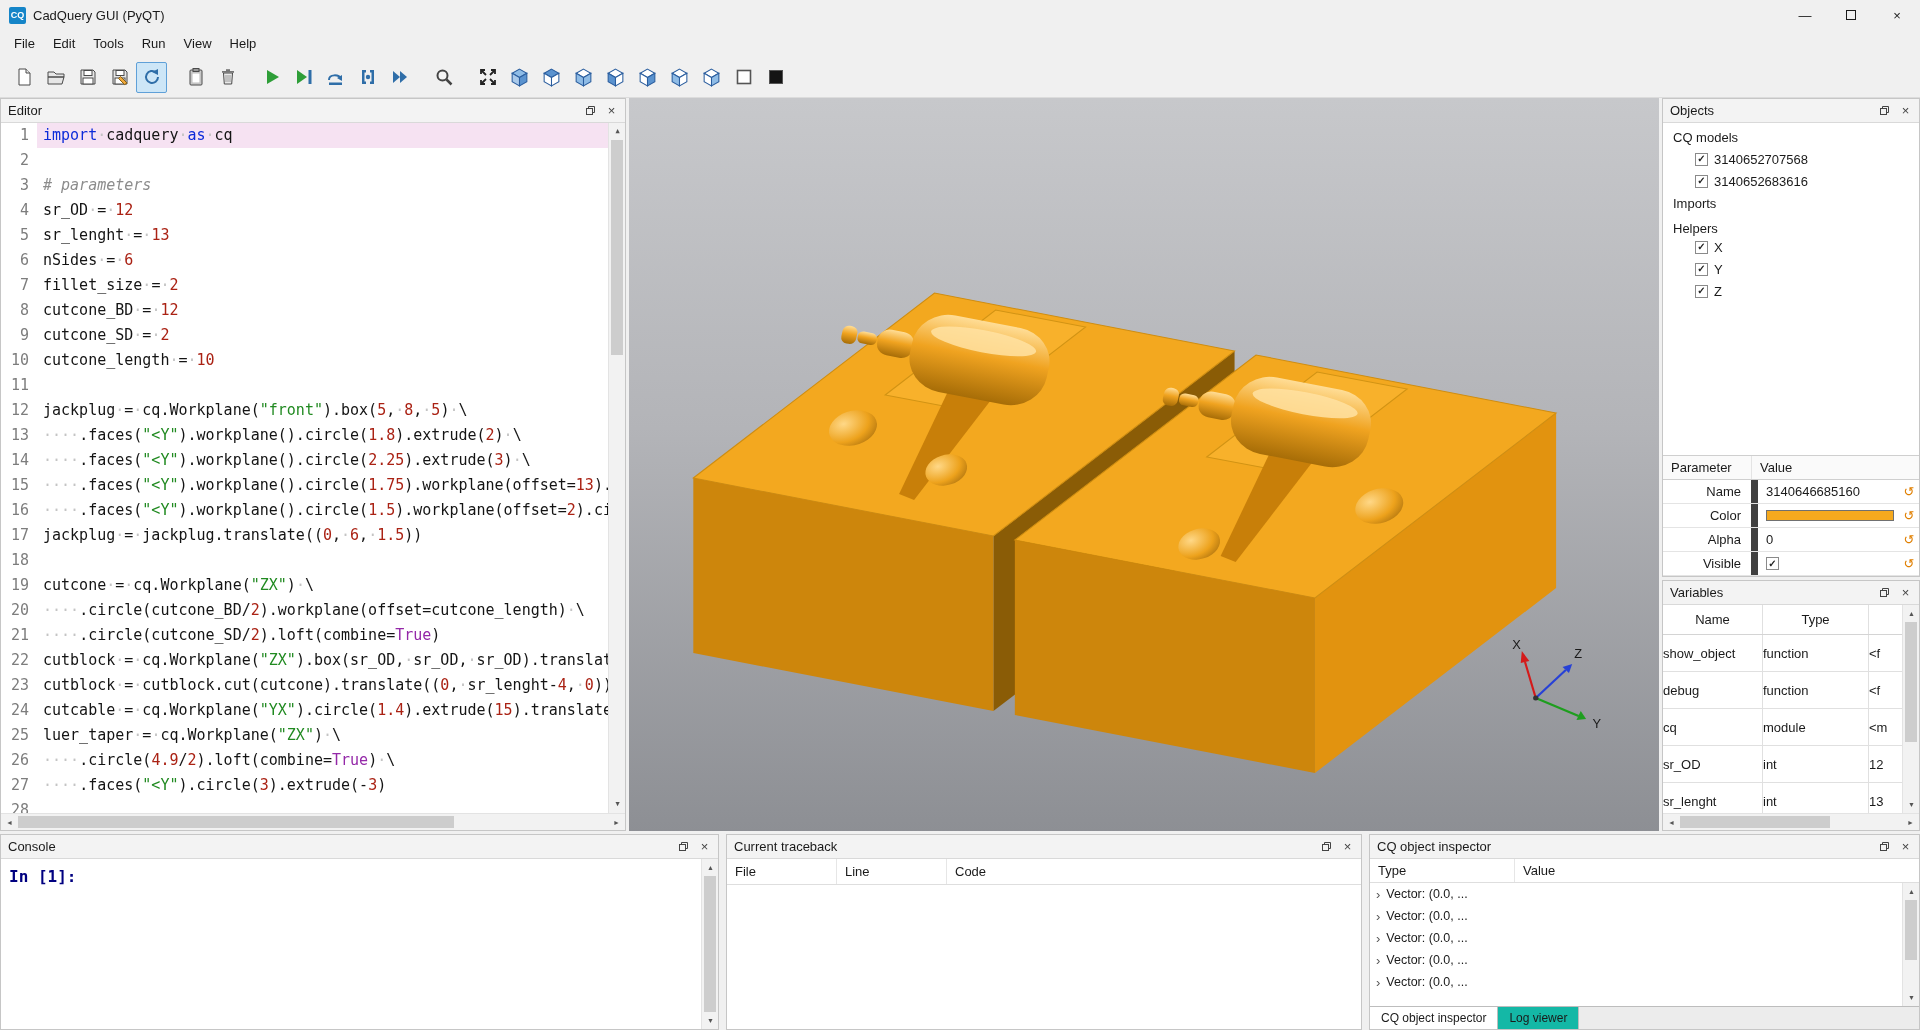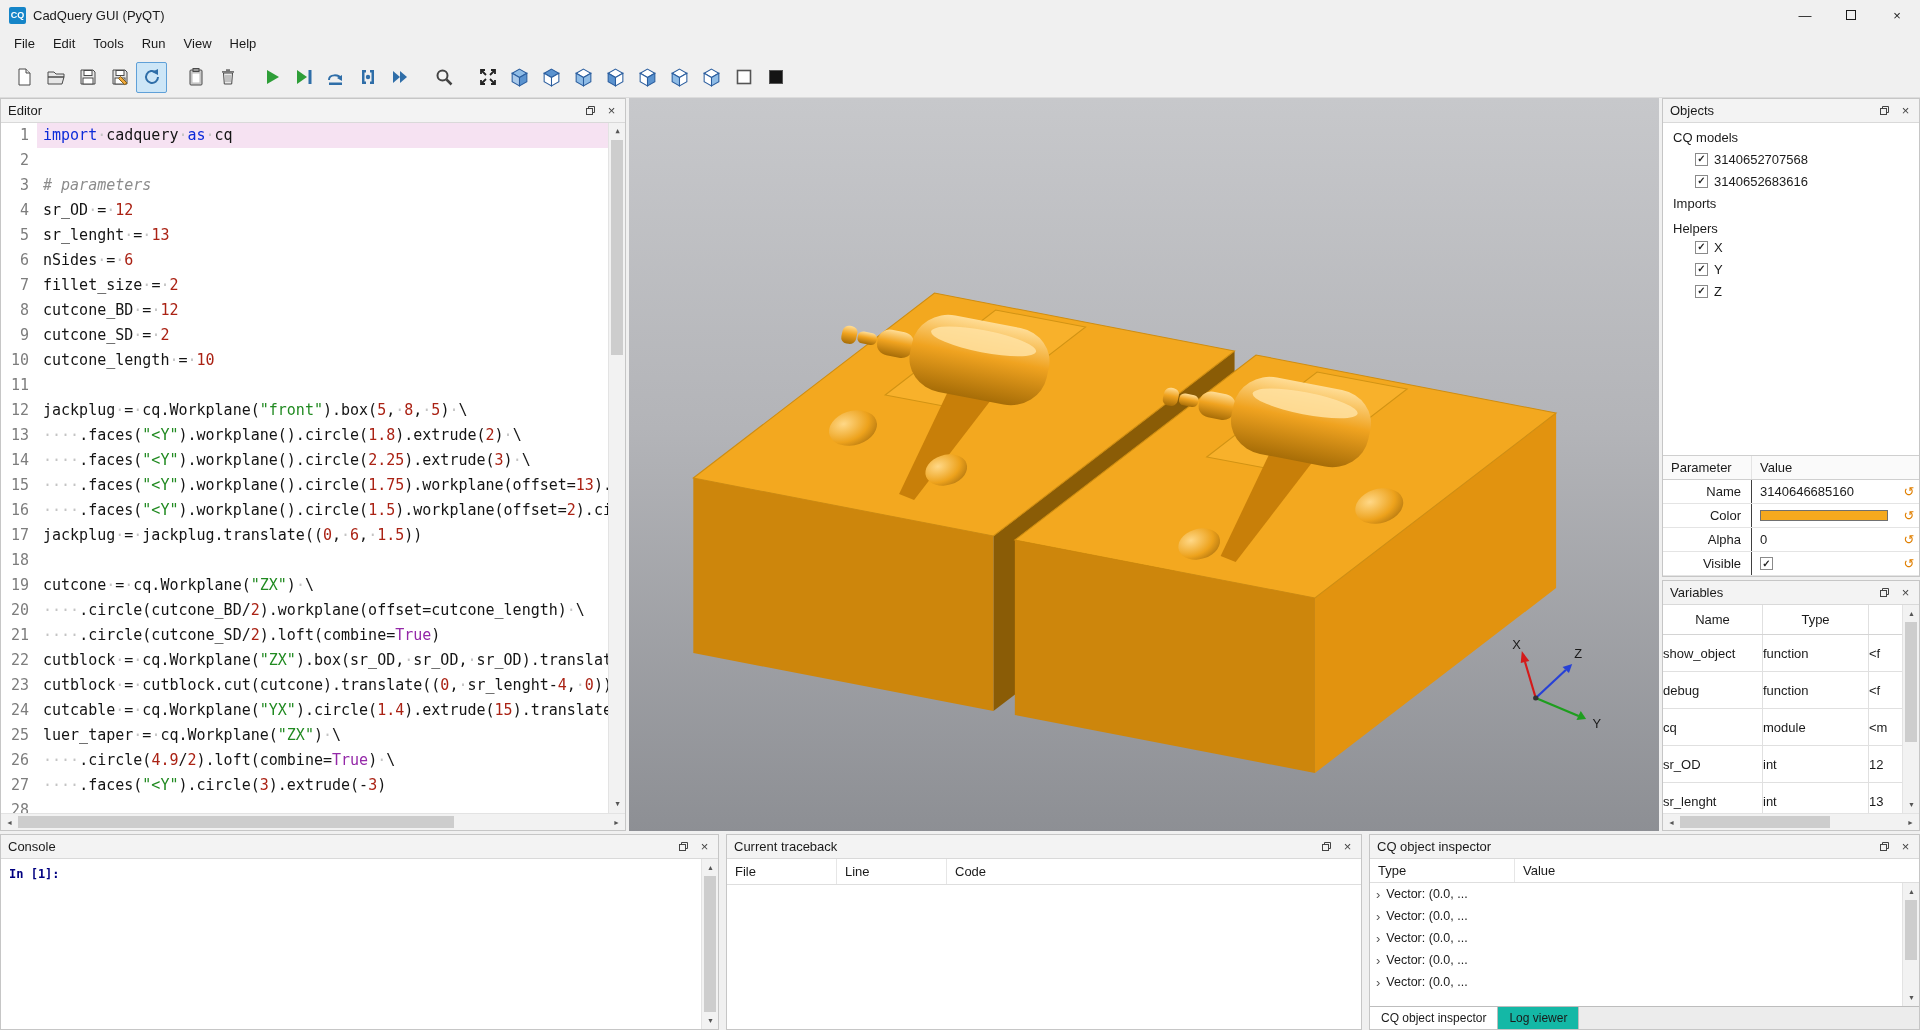--- a/index.html
+++ b/index.html
@@ -56,37 +56,37 @@
   .tree{flex:1;overflow:hidden;padding-top:3px}
   .tree-row{height:22px;display:flex;align-items:center;font-size:13px}
   .cb{width:13px;height:13px;border:1px solid #8a8a8a;background:#fff;display:inline-flex;align-items:center;
     justify-content:center;font-size:10px;font-weight:bold;color:#222;margin-right:6px;flex:none;line-height:1}
   .props{flex:none;border-top:1px solid #cfcfcf;font-size:13px}
   .prop-head,.prop-row{display:flex;height:24px;align-items:center;border-bottom:1px solid #e4e4e4}
   .prop-head{background:#fafafa;border-bottom:1px solid #cfcfcf}
   .ph0{width:88px;padding-left:8px;flex:none}
   .ph1{flex:1;padding-left:8px;border-left:1px solid #e4e4e4;height:100%;display:flex;align-items:center}
   .prop-name{width:88px;text-align:right;padding-right:10px;flex:none}
-  .prop-val{flex:1;padding-left:8px;border-left:1px solid #404040;display:flex;align-items:center;height:100%;overflow:hidden}
+  .prop-val{flex:1;padding-left:8px;border-left:7px solid #404040;display:flex;align-items:center;height:100%;overflow:hidden}
   .prop-reset{width:20px;color:#e07f00;font-size:13px;text-align:center;flex:none}
   .swatch{width:128px;height:11px;border:1px solid #707070}
   
   .variables-dock{flex:1}
   .var-wrap{flex:1;display:flex;overflow:hidden}
   .var-table{flex:1;overflow:hidden;font-size:13px}
   .var-head{display:flex;height:30px;border-bottom:1px solid #d4d4d4;background:#fff}
   .var-head .var-cell{justify-content:center;padding-left:0}
   .var-row{display:flex;height:37px;border-bottom:1px solid #e0e0e0}
   .var-cell{padding-left:0;border-right:1px solid #e0e0e0;height:100%;display:flex;align-items:center;
     overflow:hidden;white-space:nowrap}
   .var-cell.c0{width:100px;flex:none}.var-cell.c1{width:106px;flex:none}.var-cell.c2{flex:1;border-right:none}
   
   .console-dock{width:719px;flex:none}
   .console-body{flex:1;display:flex;overflow:hidden}
-  .console-text{flex:1;padding:8px;font-family:"DejaVu Sans Mono",monospace;font-size:12px;font-weight:bold;color:#000080}
+  .console-text{flex:1;padding:8px;font-family:"DejaVu Sans Mono",monospace;font-size:16px;font-weight:bold;color:#000080}
   
   .tbk-dock{width:636px;flex:none}
   .tbk-head{display:flex;height:26px;border-bottom:1px solid #dedede;font-size:13px;background:#fff;flex:none}
   .tbk-cell{padding-left:8px;height:100%;display:flex;align-items:center;border-right:1px solid #e6e6e6}
   .tbk-cell.f0{width:110px;flex:none}.tbk-cell.f1{width:110px;flex:none}.tbk-cell.f2{flex:1;border-right:none}
   
   .insp-dock{flex:1}
   .insp-head{display:flex;height:24px;border-bottom:1px solid #dedede;font-size:13px;flex:none}
   .insp-cell{padding-left:8px;height:100%;display:flex;align-items:center}
   .insp-cell.i0{width:145px;flex:none;border-right:1px solid #e6e6e6}

